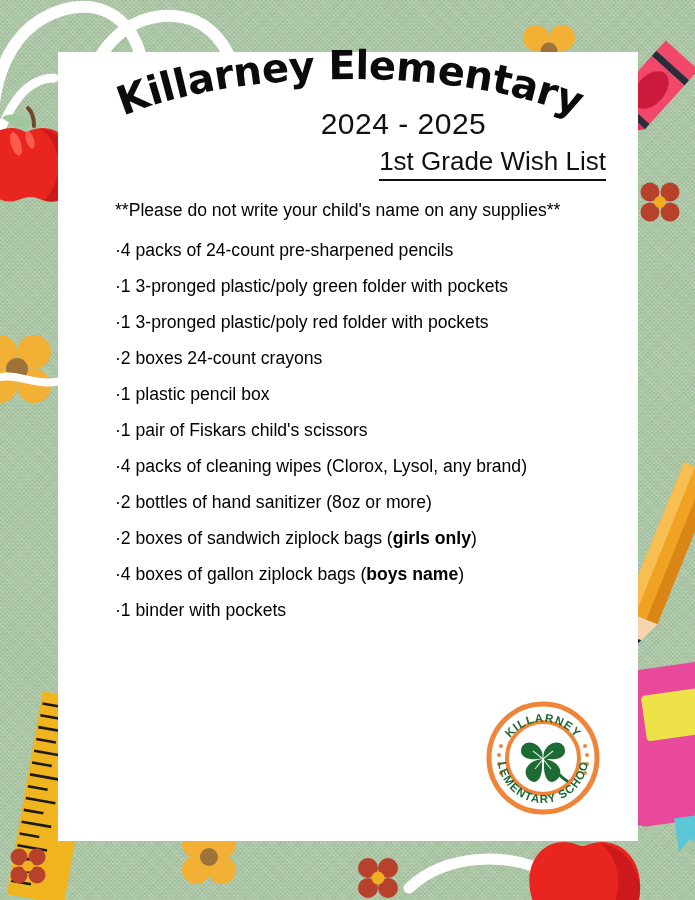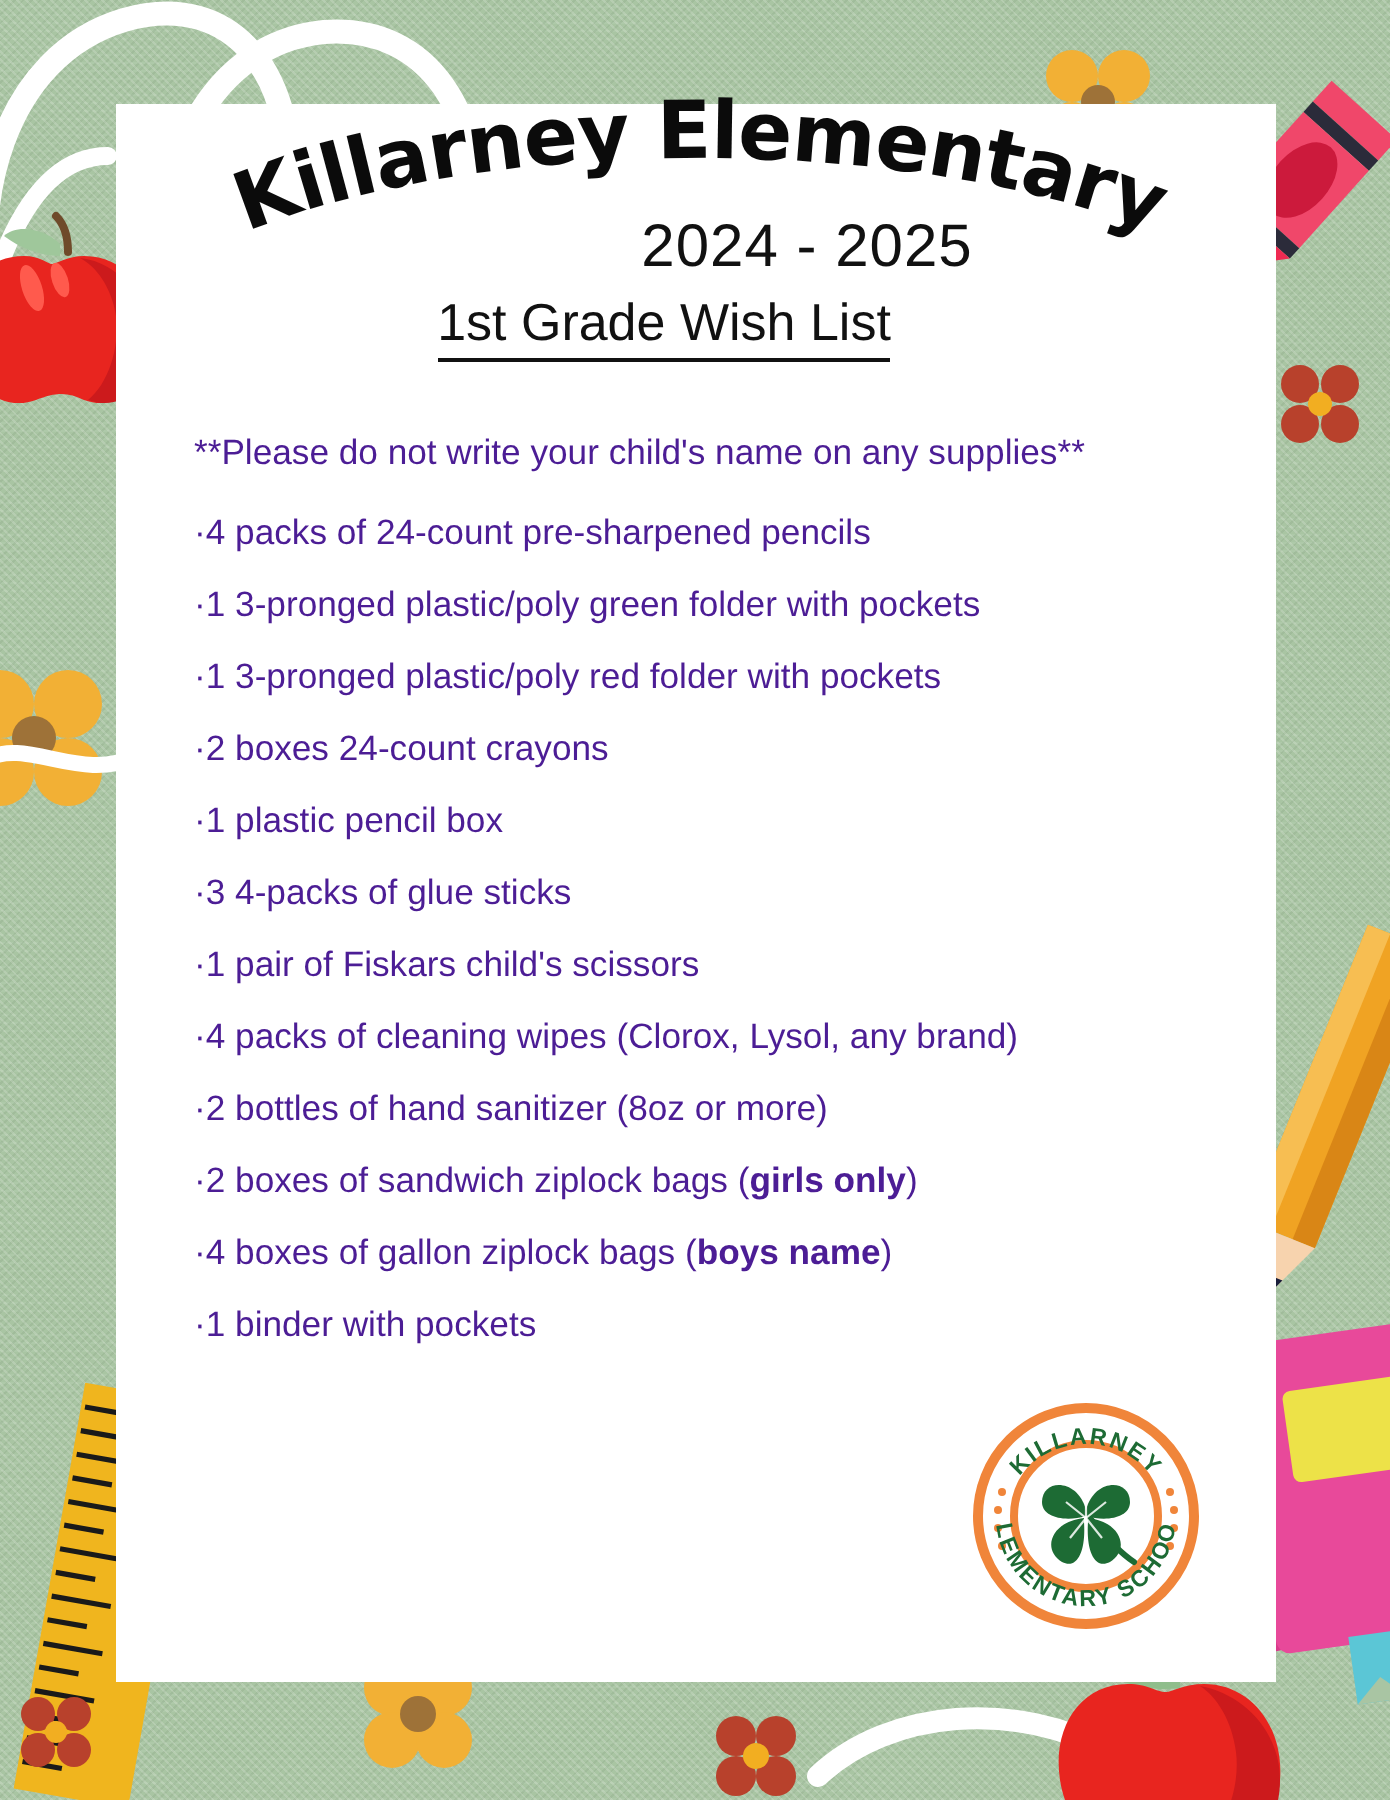--- a/index.html
+++ b/index.html
@@ -40,33 +40,32 @@
     letter-spacing:-0.5px;
   }
 
   .year{
     position:absolute;left:58px;top:107px;width:691px;
     text-align:center;font-size:30px;color:#111;
     font-family:"Liberation Sans", sans-serif;letter-spacing:.5px;
   }
   .subtitle{
     position:absolute;left:58px;top:146px;width:548px;
-    text-align:center;font-size:26px;color:#111;
+    text-align:right;font-size:26px;color:#111;
     font-family:"Liberation Sans", sans-serif;
   }
   .subtitle span{
     border-bottom:2.5px solid #111;padding-bottom:3px;
   }
 
   
   .list{
-    position:absolute;left:97px;top:192px;width:510px;
-    font-size:17.6px;color:#4c1d95;line-height:36px;
+    position:absolute;left:115px;top:192px;width:510px;
+    font-size:17.6px;color:#000000;line-height:36px;
     font-family:"Liberation Sans", sans-serif;
-    margin-top:16px;
   }
   .list .row{margin:0 0 0 0;white-space:normal;}
   .list .note{margin-bottom:4px;}
   .list b{font-weight:700;}
 
   
   .badge{position:absolute;left:487px;top:702px;width:112px;height:112px;}
   .badge svg{width:112px;height:112px;}
   .badge-text{
     font-family:"Liberation Sans", sans-serif;
@@ -287,21 +286,20 @@
     <span>1st Grade Wish List</span>
   </div>
 
   <div class="list">
     <div class="row note">**Please do not write your child's name on any supplies**</div>
     <div class="row">·4 packs of 24-count pre-sharpened pencils</div>
     <div class="row">·1 3-pronged plastic/poly green folder with pockets</div>
     <div class="row">·1 3-pronged plastic/poly red folder with pockets</div>
     <div class="row">·2 boxes 24-count crayons</div>
     <div class="row">·1 plastic pencil box</div>
-    <div class="row">·3 4-packs of glue sticks</div>
     <div class="row">·1 pair of Fiskars child's scissors</div>
     <div class="row">·4 packs of cleaning wipes (Clorox, Lysol, any brand)</div>
     <div class="row">·2 bottles of hand sanitizer (8oz or more)</div>
     <div class="row">
       <span>·2 boxes of sandwich ziplock bags  (</span><b>girls only</b><span>)</span>
     </div>
     <div class="row">
       <span>·4 boxes of gallon ziplock bags (</span><b>boys name</b><span>)</span>
     </div>
     <div class="row">·1 binder with pockets</div>

